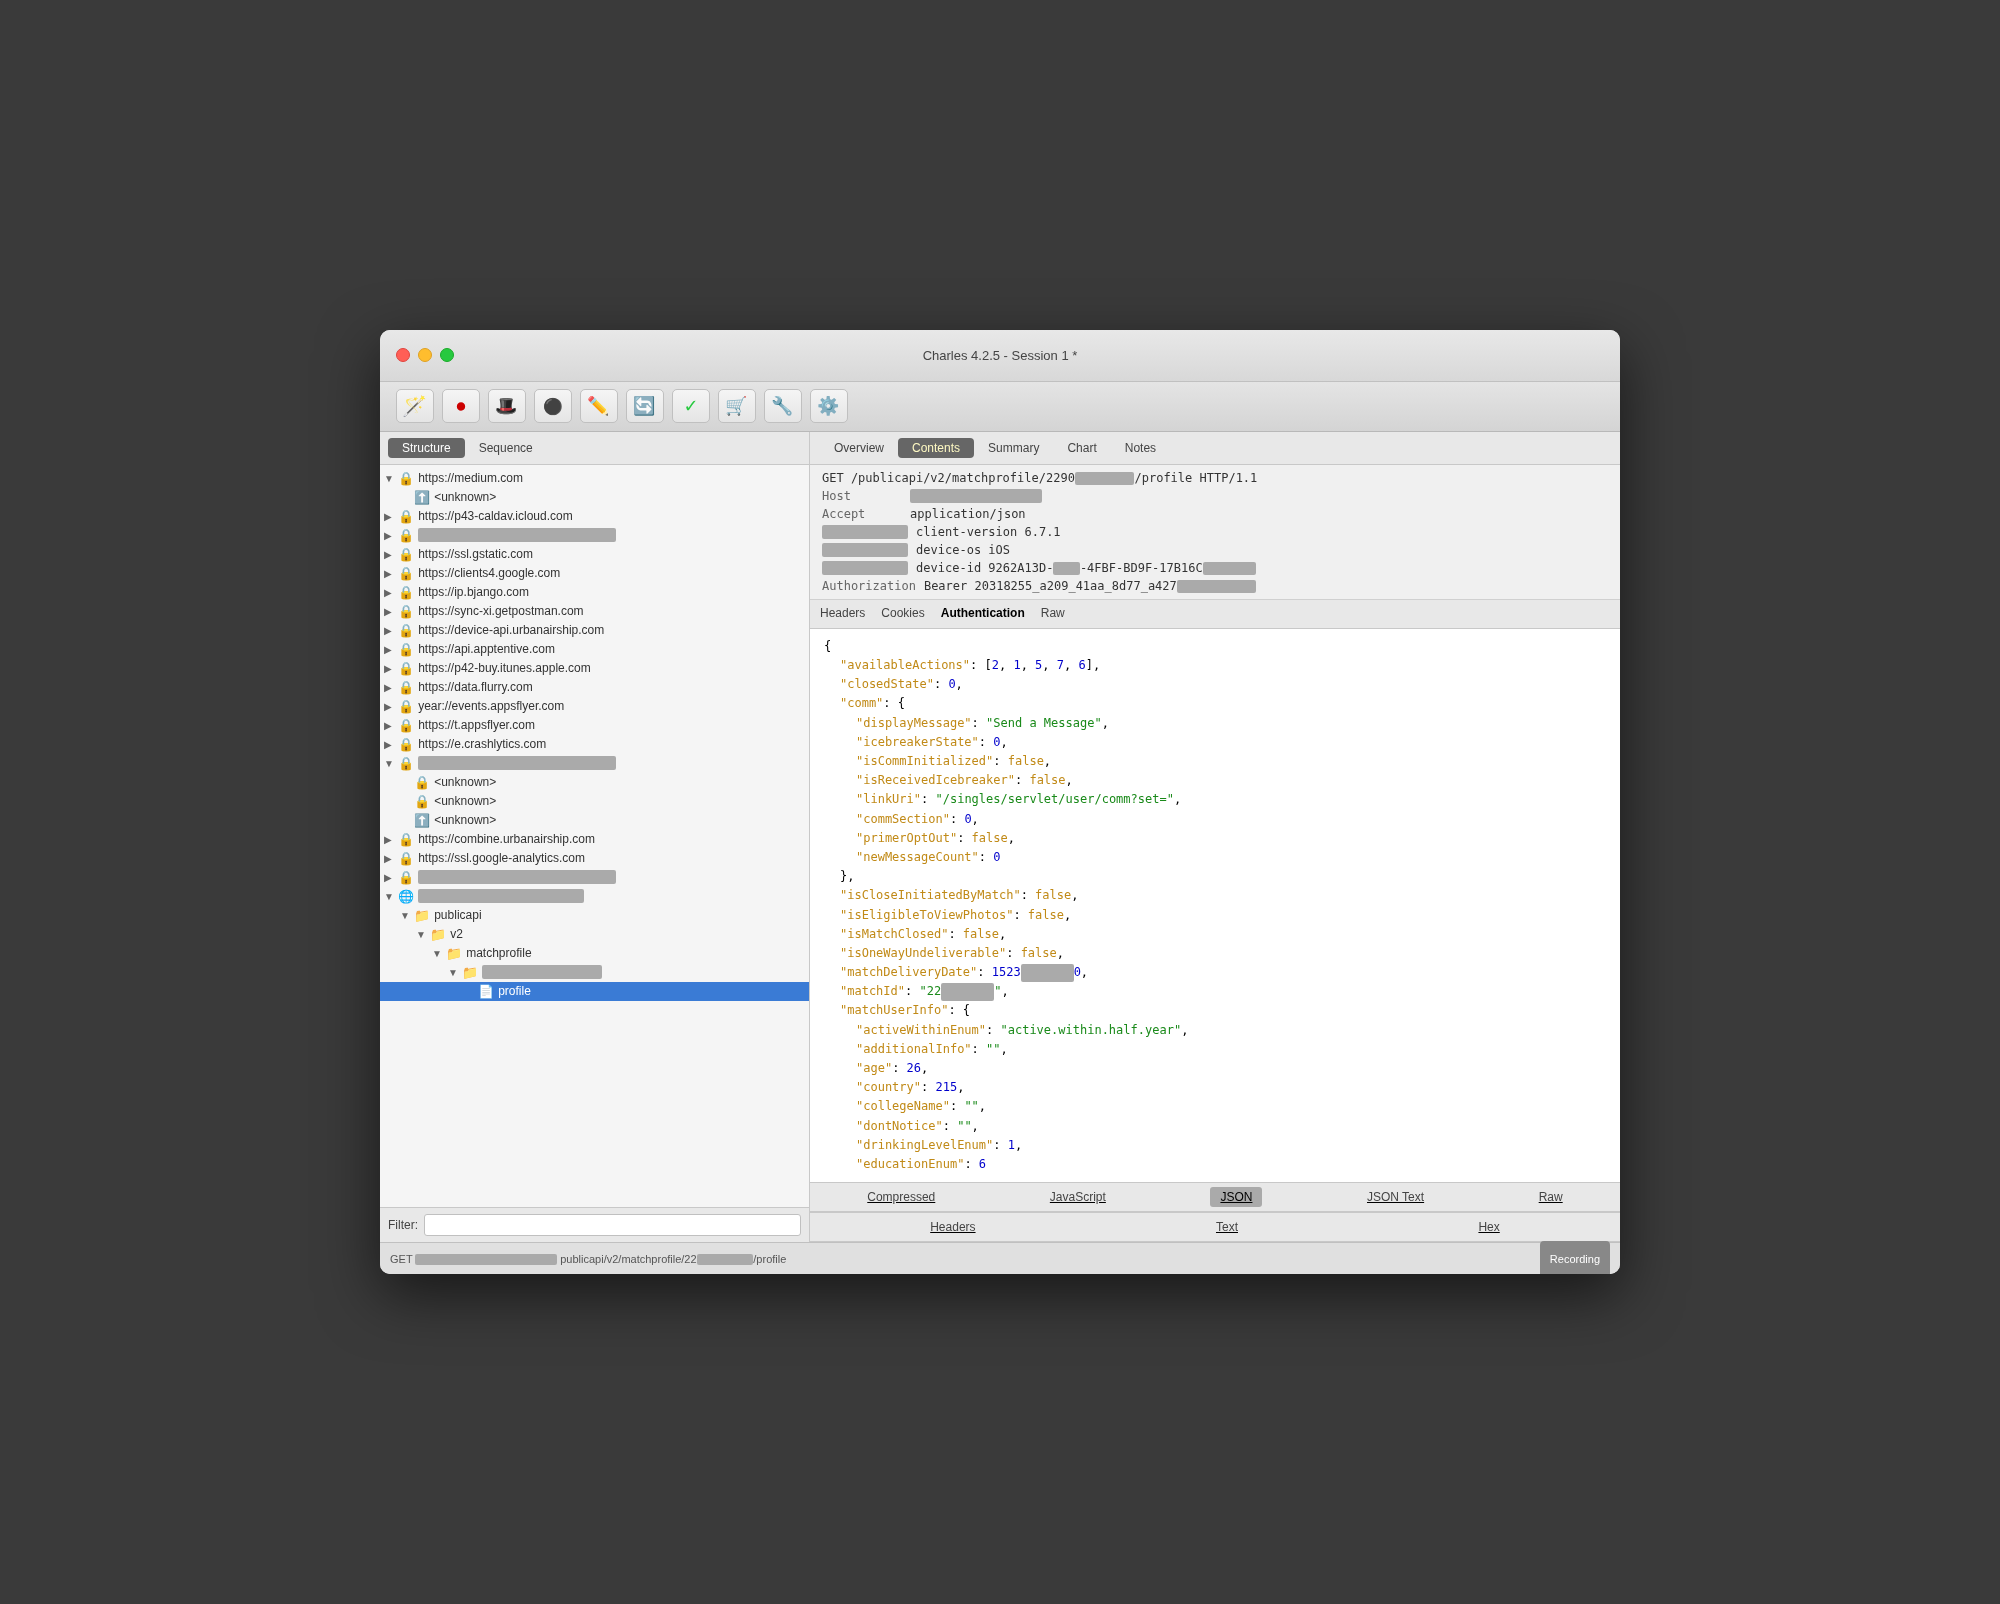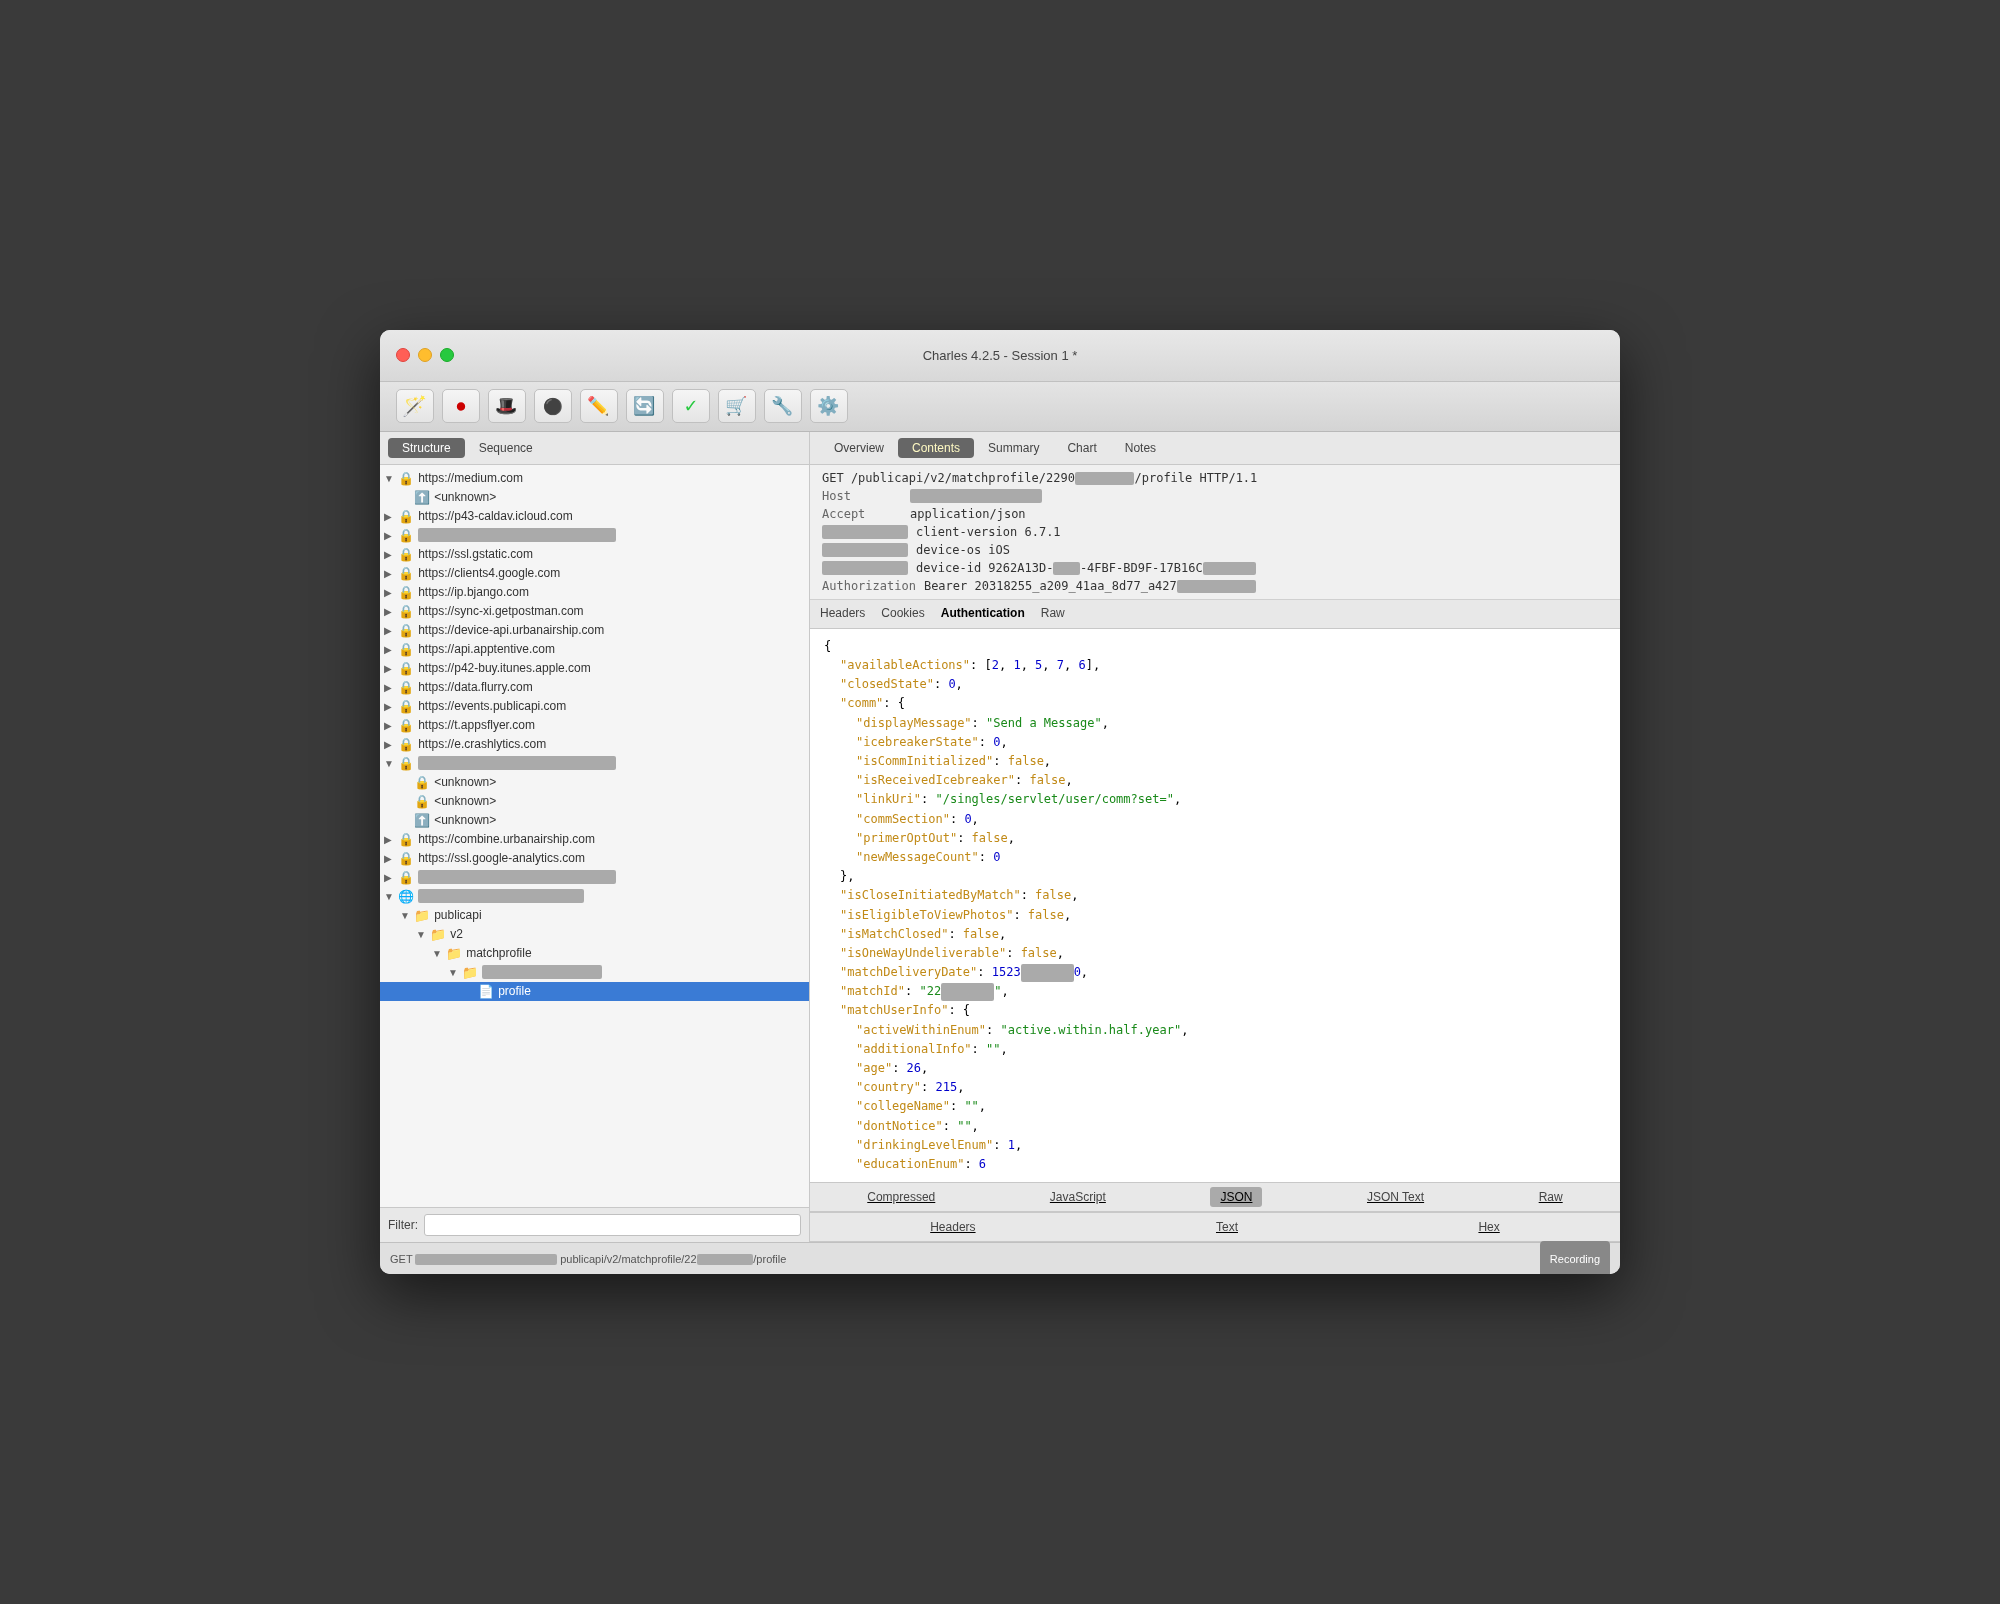--- a/index.html
+++ b/index.html
@@ -355,21 +355,21 @@
           <span class="item-label">https://p42-buy.itunes.apple.com</span>
         </div>
         <div class="tree-item">
           <span class="tree-arrow">▶</span>
           <span class="tree-icon">🔒</span>
           <span class="item-label">https://data.flurry.com</span>
         </div>
         <div class="tree-item">
           <span class="tree-arrow">▶</span>
           <span class="tree-icon">🔒</span>
-          <span class="item-label">https://events.publicapi.com</span>
+          <span class="item-label">year://events.appsflyer.com</span>
         </div>
         <div class="tree-item">
           <span class="tree-arrow">▶</span>
           <span class="tree-icon">🔒</span>
           <span class="item-label">https://t.appsflyer.com</span>
         </div>
         <div class="tree-item">
           <span class="tree-arrow">▶</span>
           <span class="tree-icon">🔒</span>
           <span class="item-label">https://e.crashlytics.com</span>

